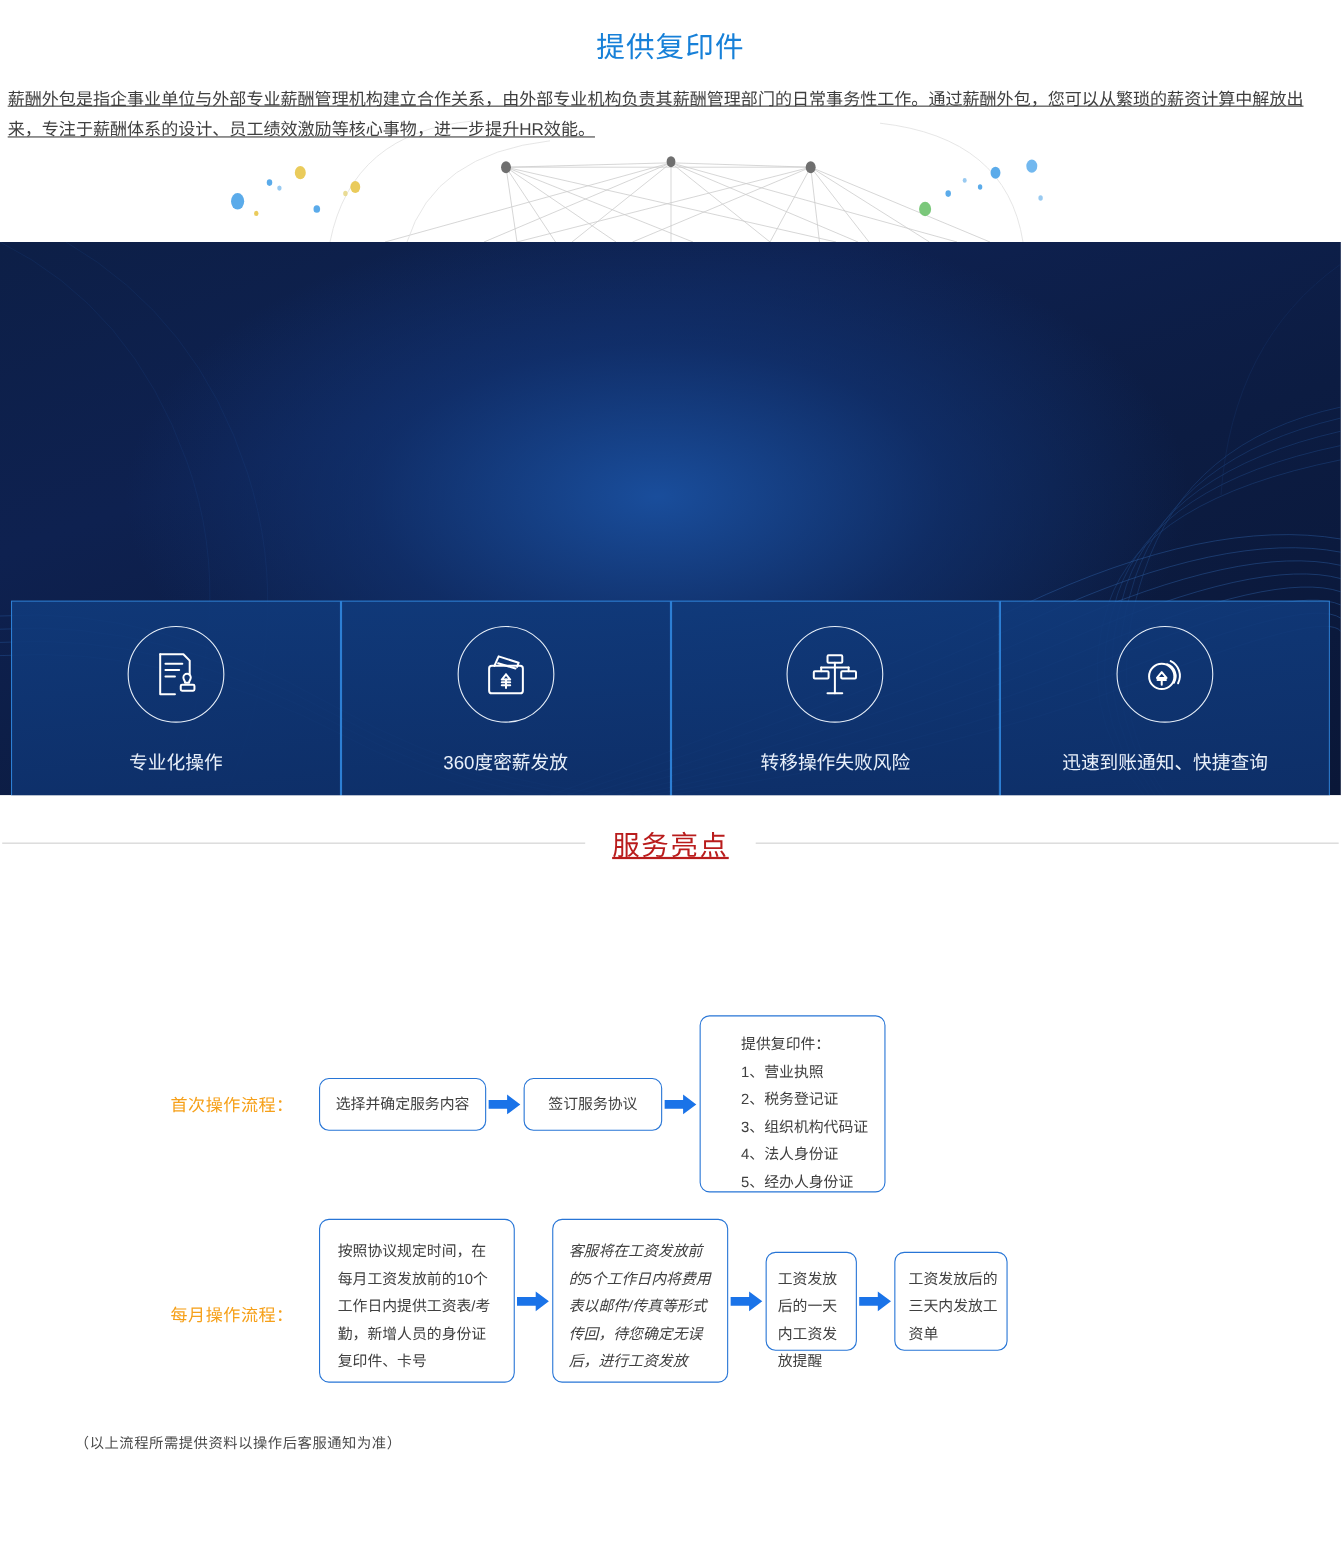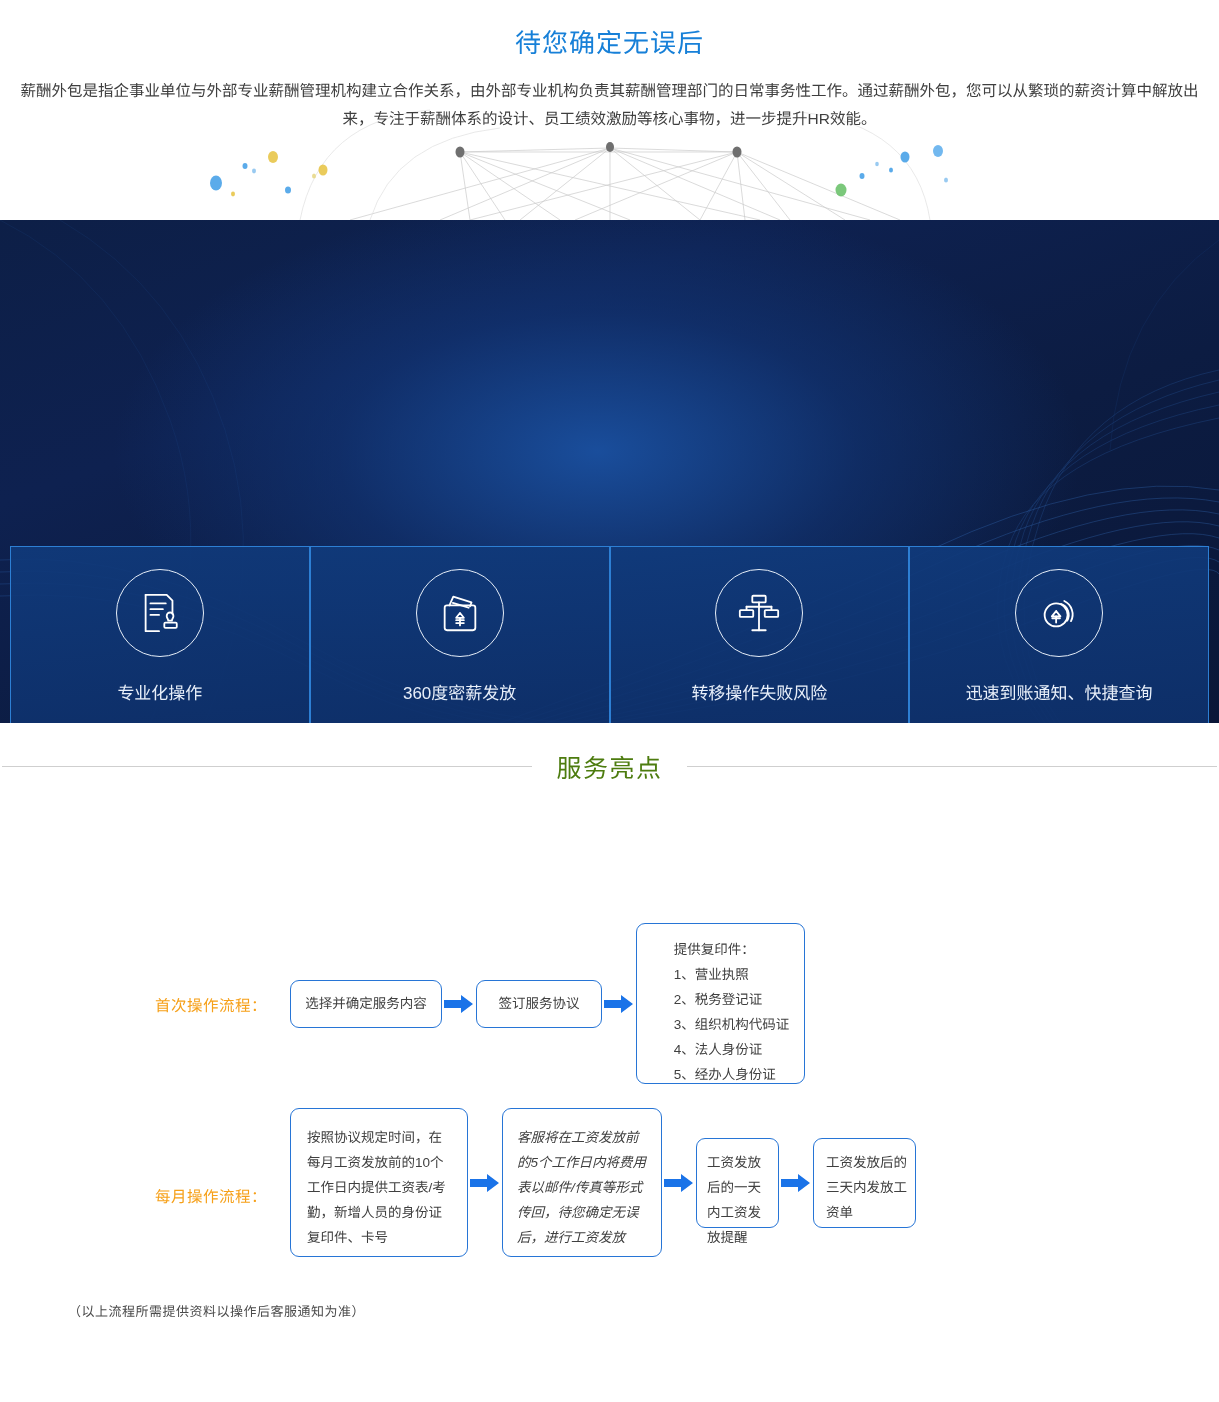--- a/index.html
+++ b/index.html
@@ -29,24 +29,24 @@
     padding-top: 28px;
     line-height: 1.2;
     position: relative;
     z-index: 3;
   }
   .intro-body {
     position: relative;
     z-index: 3;
     margin: 18px auto 4px auto;
     width: 1205px;
-    text-align: center;
     font-size: 15.5px;
     line-height: 28px;
     color: #3f3f3f;
+    text-decoration: underline;
   }
   .intro-art {
     position: absolute;
     left: 0; top: 0;
     width: 1219px; height: 220px;
     z-index: 1;
     pointer-events: none;
   }
 
   
@@ -115,23 +115,24 @@
     left: 0;
     width: 1219px;
     display: flex;
     align-items: center;
     justify-content: center;
     gap: 24px;
   }
   .hl-rule { height: 1px; background: #cfcfcf; width: 530px; }
   .hl-title {
     font-size: 25px;
-    color: #4d7c0f;
+    color: #b91c1c;
     letter-spacing: 1.5px;
     white-space: nowrap;
+    text-decoration: underline;
   }
 
   
   .flow-wrap { position: absolute; left: 0; top: 0; width: 1219px; height: 679px; }
   .flow-row { position: absolute; display: flex; align-items: center; }
   .flow-label {
     color: #f6a019;
     font-size: 15.5px;
     white-space: nowrap;
     letter-spacing: .5px;
@@ -218,21 +219,21 @@
       <ellipse cx="841" cy="190" rx="5.5" ry="6.5" fill="#6dc36d"></ellipse>
       <ellipse cx="905" cy="157" rx="4.5" ry="5.5" fill="#4aa3e8"></ellipse>
       <ellipse cx="938" cy="151" rx="5" ry="6" fill="#63b1ee"></ellipse>
       <ellipse cx="862" cy="176" rx="2.5" ry="3" fill="#4aa3e8"></ellipse>
       <ellipse cx="891" cy="170" rx="2" ry="2.5" fill="#4aa3e8"></ellipse>
       <ellipse cx="946" cy="180" rx="2" ry="2.5" fill="#8ec5f0"></ellipse>
       <ellipse cx="877" cy="164" rx="1.8" ry="2.2" fill="#8ec5f0"></ellipse>
     </g>
   </svg>
 
-  <h1 class="intro-title">待您确定无误后</h1>
+  <h1 class="intro-title">提供复印件</h1>
   <p class="intro-body">薪酬外包是指企事业单位与外部专业薪酬管理机构建立合作关系，由外部专业机构负责其薪酬管理部门的日常事务性工作。通过薪酬外包，您可以从繁琐的薪资计算中解放出来，专注于薪酬体系的设计、员工绩效激励等核心事物，进一步提升HR效能。</p>
 </section>
 
 <section class="banner">
 
   <svg class="banner-waves" viewBox="0 0 1219 503" xmlns="http://www.w3.org/2000/svg">
     <g stroke="#2b62ad" stroke-width="0.6" fill="none" opacity="0.45">
       <path d="M1219 150 Q1080 180 1040 300 T1060 503"></path>
       <path d="M1219 160 Q1070 195 1032 305 T1055 503"></path>
       <path d="M1219 172 Q1060 208 1024 312 T1050 503"></path>

